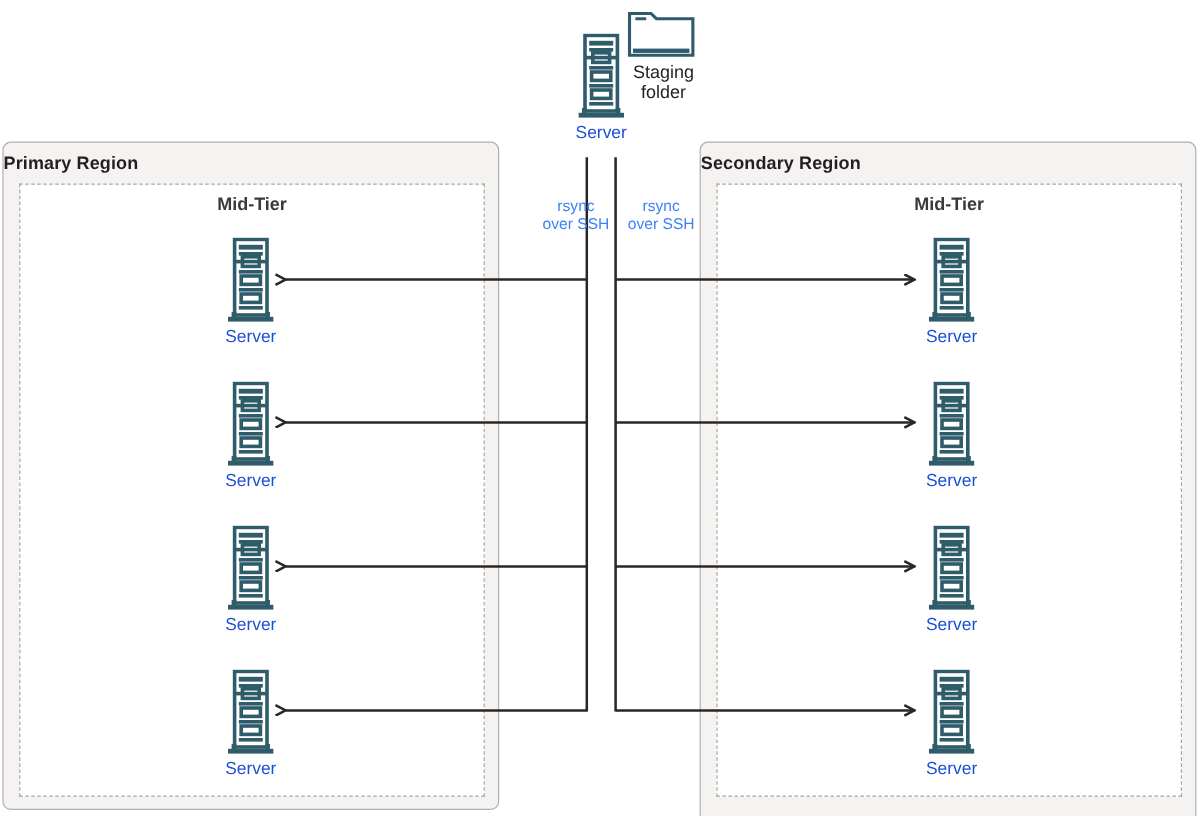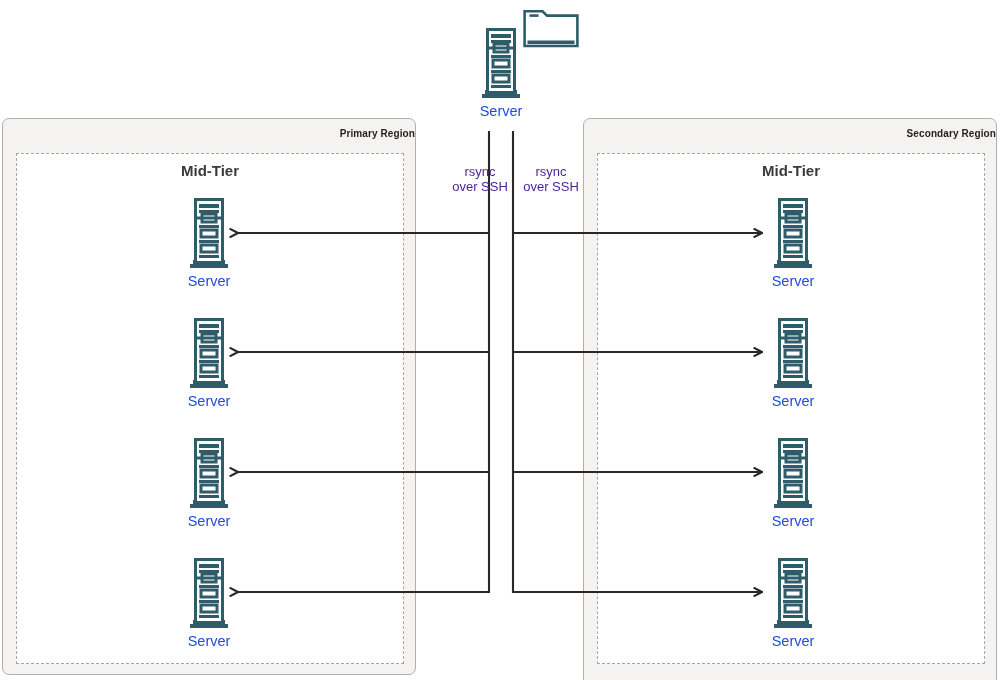--- a/index.html
+++ b/index.html
@@ -23,22 +23,22 @@
     background: #f4f3f1;
     border: 1px solid #b3b0ac;
     border-radius: 7px;
     box-sizing: border-box;
   }
   .region-title {
     position: absolute;
     top: 9px;
     left: 0;
     right: 0;
-    text-align: right;
-    font-size: 10px;
+    text-align: left;
+    font-size: 15px;
     font-weight: bold;
     color: #231f20;
     letter-spacing: 0.1px;
   }
   .tier-box {
     position: absolute;
     background: #ffffff;
     border: 1px dashed #a8a5a1;
     box-sizing: border-box;
   }
@@ -66,21 +66,21 @@
     display: block;
     font-size: 14.5px;
     color: #1d4ed8;
     margin-top: 3px;
     white-space: nowrap;
   }
   .free-label {
     position: absolute;
     font-size: 13px;
     line-height: 14.5px;
-    color: #4c1d95;
+    color: #3b82f6;
     text-align: center;
     white-space: pre-line;
   }
   .folder-label {
     position: absolute;
     font-size: 15px;
     line-height: 17px;
     color: #231f20;
     text-align: center;
     white-space: pre-line;
@@ -169,20 +169,22 @@
     <span class="svgwrap" style="display:block; line-height:0; padding-left:14px;">
       <svg width="58" height="44" viewBox="0 0 58 44" xmlns="http://www.w3.org/2000/svg">
         <g fill="none" stroke="#2f5c6b" stroke-width="2.6">
           <path d="M 2.6 5.2 L 20.5 5.2 L 25.0 9.6 L 55.4 9.6 L 55.4 40.0 L 2.6 40.0 Z"></path>
           <line x1="7.5" y1="9.6" x2="16.5" y2="9.6"></line>
         </g>
         <rect x="5.5" y="34.5" width="47" height="3.6" fill="#2f5c6b"></rect>
       </svg>
     </span>
   </div>
+  <div class="folder-label" style="left:508px; top:52px; width:90px;">Staging
+folder</div>
 
   <div class="free-label" style="left:434px; top:165px; width:92px;">rsync
 over SSH</div>
   <div class="free-label" style="left:505px; top:165px; width:92px;">rsync
 over SSH</div>
 
   <div class="node" style="left:164px; top:198px;">
     <span class="svgwrap">
       <svg width="38" height="72" viewBox="0 0 38 72" xmlns="http://www.w3.org/2000/svg">
         <g fill="#2f5c6b">

